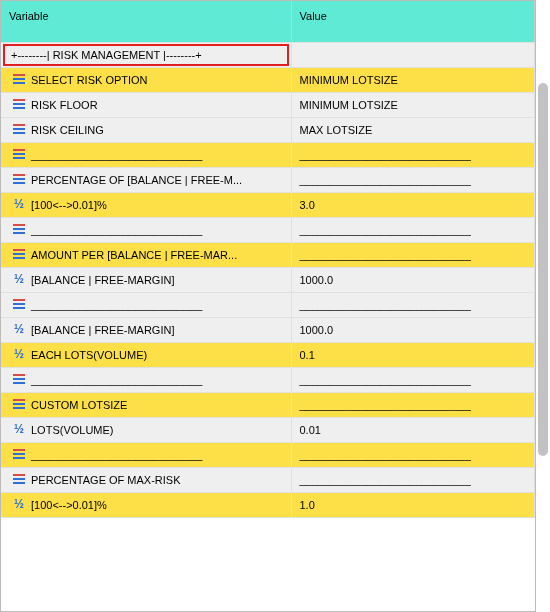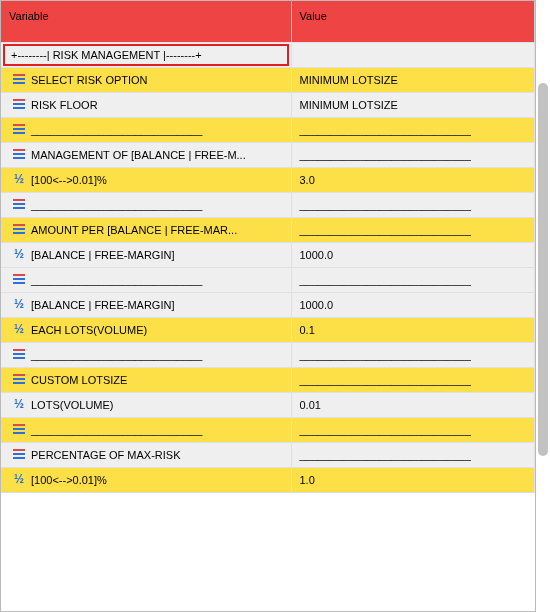--- a/index.html
+++ b/index.html
@@ -24,21 +24,21 @@
     border-collapse: collapse;
     table-layout: fixed;
   }
   thead th {
     text-align: left;
     font-weight: normal;
     font-size: 11px;
     padding: 9px 8px 20px 8px;
     border-right: 1px solid #ccc;
     border-bottom: 1px solid #e0e0e0;
-    background: #ef4444;
+    background: #5eead4;
     vertical-align: top;
   }
   thead th:first-child { width: 290px; }
   tbody td {
     padding: 0;
     border-right: 1px solid #e0e0e0;
     border-bottom: 1px solid #e0e0e0;
     height: 25px;
     vertical-align: middle;
     white-space: nowrap;
@@ -127,26 +127,30 @@
           <td class="val-cell"></td>
         </tr>
         <tr class="even">
           <td class="var-cell"><span class="icon textline"></span><span class="label">SELECT RISK OPTION</span></td>
           <td class="val-cell">MINIMUM LOTSIZE</td>
         </tr>
         <tr class="odd">
           <td class="var-cell"><span class="icon textline"></span><span class="label">RISK FLOOR</span></td>
           <td class="val-cell">MINIMUM LOTSIZE</td>
         </tr>
-        <tr class="even">
-          <td class="var-cell"><span class="icon textline"></span><span class="label">____________________________</span></td>
-          <td class="val-cell">____________________________</td>
-        </tr>
-        <tr class="odd">
-          <td class="var-cell"><span class="icon textline"></span><span class="label">MANAGEMENT OF [BALANCE | FREE-M...</span></td>
+        <tr class="odd">
+          <td class="var-cell"><span class="icon textline"></span><span class="label">RISK CEILING</span></td>
+          <td class="val-cell">MAX LOTSIZE</td>
+        </tr>
+        <tr class="even">
+          <td class="var-cell"><span class="icon textline"></span><span class="label">____________________________</span></td>
+          <td class="val-cell">____________________________</td>
+        </tr>
+        <tr class="odd">
+          <td class="var-cell"><span class="icon textline"></span><span class="label">PERCENTAGE OF [BALANCE | FREE-M...</span></td>
           <td class="val-cell">____________________________</td>
         </tr>
         <tr class="even">
           <td class="var-cell"><span class="icon half">½</span><span class="label">[100&lt;--&gt;0.01]%</span></td>
           <td class="val-cell">3.0</td>
         </tr>
         <tr class="odd">
           <td class="var-cell"><span class="icon textline"></span><span class="label">____________________________</span></td>
           <td class="val-cell">____________________________</td>
         </tr>

